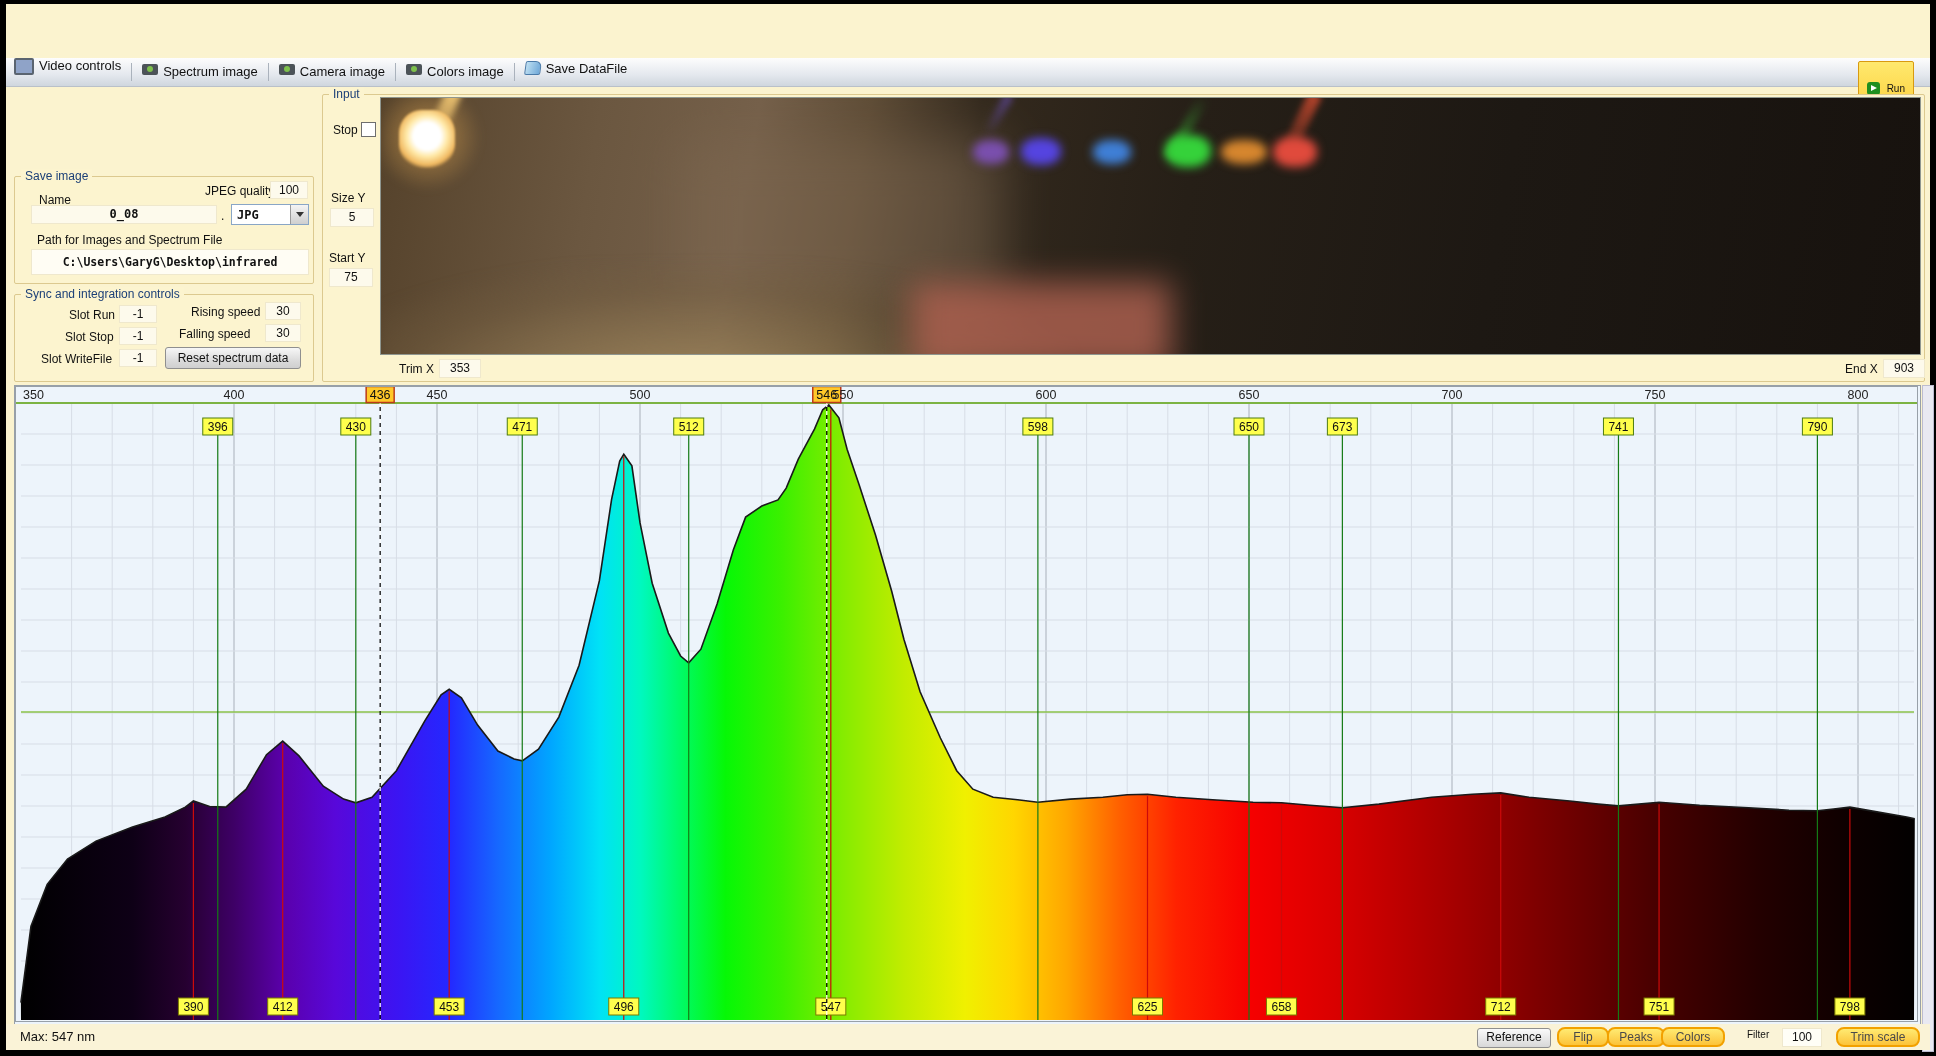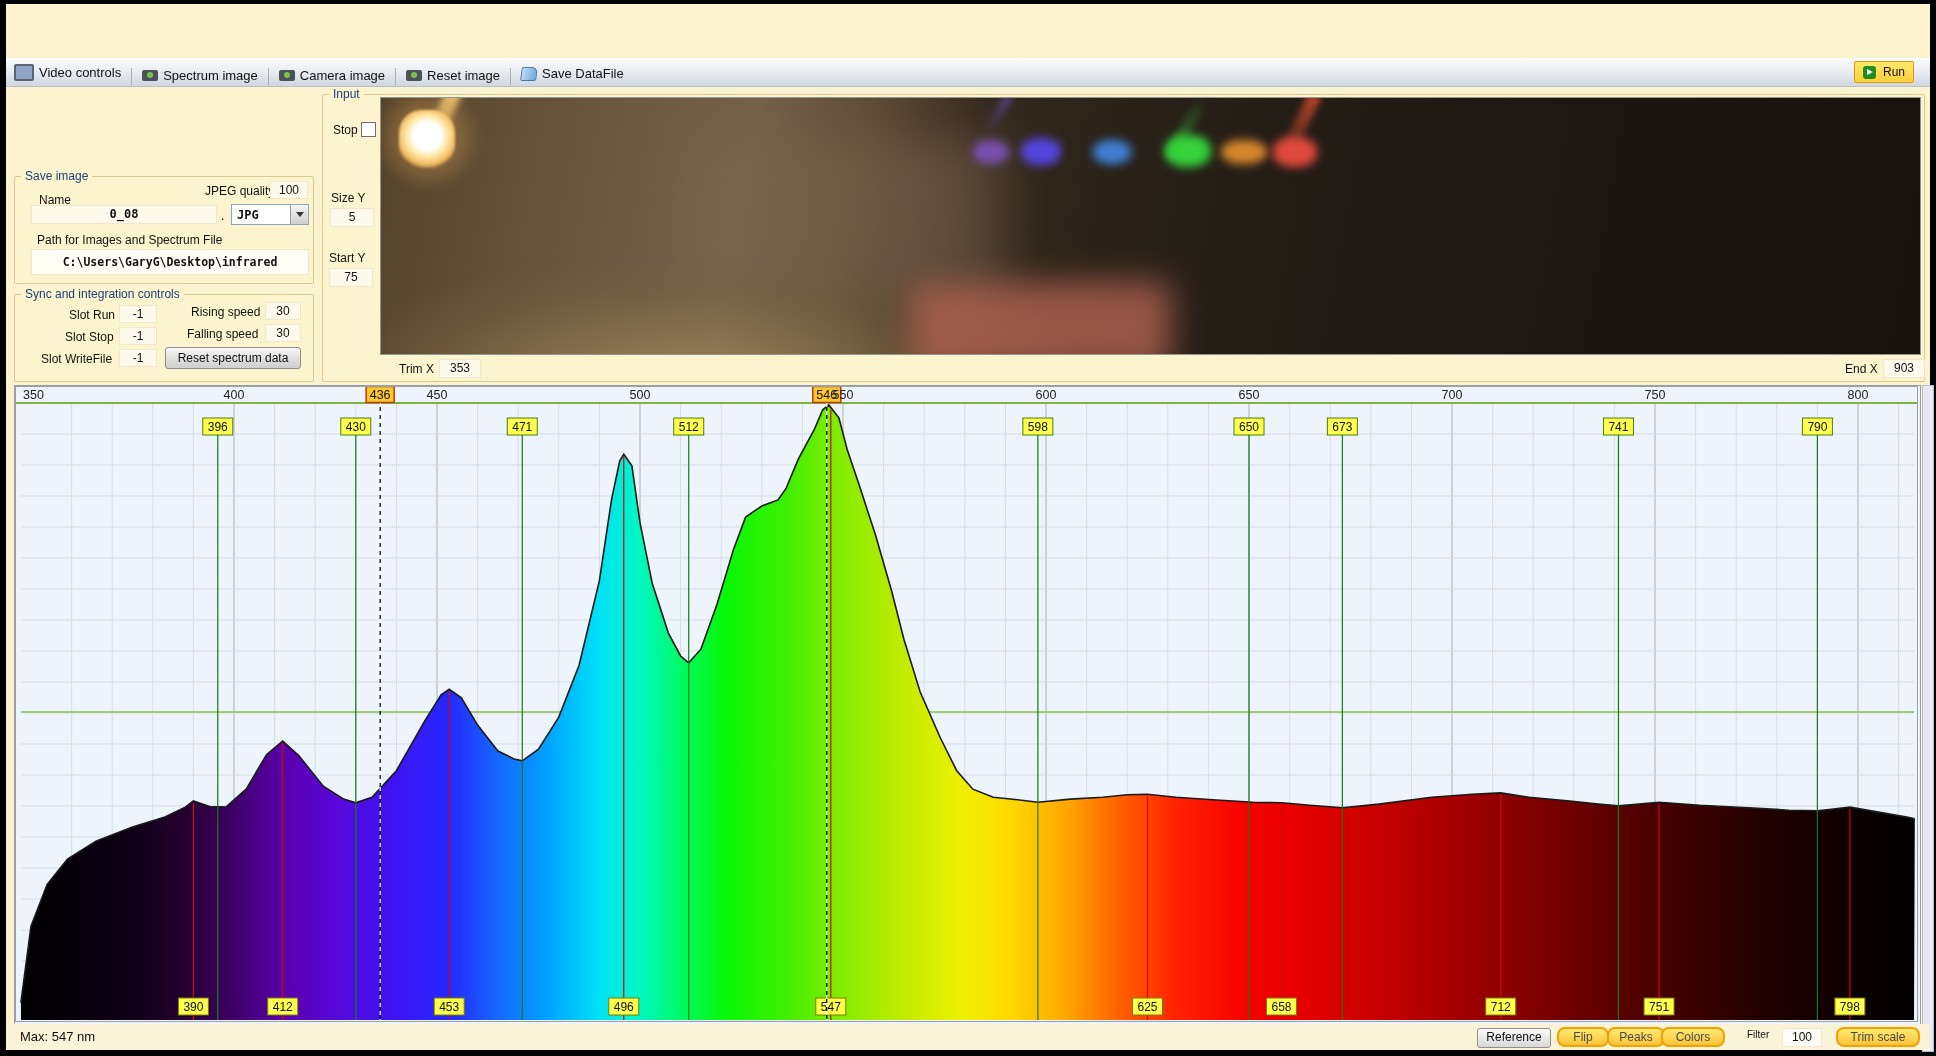--- a/index.html
+++ b/index.html
@@ -14,30 +14,30 @@
     box-shadow:inset 0 0 0 3px rgba(255,255,255,.75);}
   #title-text{position:absolute;left:32px;top:5px;color:#5c6673;font-size:13px;}
   .winbtn{position:absolute;top:2px;width:33px;height:20px;border:1px solid #8a96a6;border-radius:0 0 4px 4px;
     background:linear-gradient(#f8fafc,#d6dde6 45%,#c2cbd8);text-align:center;line-height:18px;
     color:#3c4654;font-size:11px;font-weight:bold;}
   
   #menubar{position:absolute;left:0;top:26px;width:100%;height:28px;background:#d9dce0;border-bottom:1px solid #c2c6cb;}
   .menu-item{display:inline-block;padding:6px 12px 0 12px;color:#111;font-size:13px;}
   #toolbar{position:absolute;left:0;top:54px;width:100%;height:28px;
     background:linear-gradient(#fdfdfd,#e4e8ee 60%,#cfd6de);border-bottom:1px solid #b9c0c9;}
-  .tb-item{display:inline-flex;align-items:center;height:28px;padding:0 8px;color:#111;font-size:13px;gap:5px;}
+  .tb-item{display:inline-flex;align-items:flex-start;height:28px;padding:0 8px;color:#111;font-size:13px;gap:5px;}
   .tb-sep{display:inline-block;width:1px;height:18px;background:#aab2bc;margin:5px 2px;vertical-align:middle;}
   .icon{display:inline-block;}
   .monitor-icon{width:16px;height:13px;border:2px solid #5a6470;background:#8fa3c8;border-radius:2px;}
   .camera-icon{width:16px;height:11px;background:#4c5358;border-radius:2px;position:relative;}
   .camera-icon::after{content:"";position:absolute;left:5px;top:2px;width:6px;height:6px;border-radius:50%;background:#7ec14c;}
   .save-icon{width:14px;height:12px;background:linear-gradient(100deg,#bfe0f2,#6fa8d8);border:1px solid #4a7aa8;
     border-radius:2px 6px 2px 2px;transform:skewX(-8deg);}
-  #run-button{position:absolute;right:16px;top:3px;height:20px;padding:0 8px;display:flex;align-items:center;gap:7px;
-    background:linear-gradient(#ffe96e,#fccf3a);border:1px solid #d89a10;border-radius:2px;font-size:12px;}
+  #run-button{position:absolute;right:16px;top:3px;height:20px;padding:16px 8px;display:flex;align-items:center;gap:7px;
+    background:linear-gradient(#ffe96e,#fccf3a);border:1px solid #d89a10;border-radius:2px;font-size:10px;}
   .play-icon{width:13px;height:13px;background:#1f8f1f;border-radius:3px;position:relative;}
   .play-icon::after{content:"";position:absolute;left:4px;top:3px;border-left:6px solid #fff;
     border-top:3.5px solid transparent;border-bottom:3.5px solid transparent;}
   
   .group{position:absolute;border:1px solid #dcc98f;border-radius:2px;background:#fcf4cf;}
   .group-title{position:absolute;top:-8px;left:6px;background:#fcf4cf;padding:0 4px;color:#1b3f77;font-size:12px;}
   .lbl{position:absolute;color:#111;font-size:12px;white-space:nowrap;}
   .vbox{position:absolute;background:#fdfaec;border:1px solid #efe8cd;text-align:center;color:#111;font-size:12px;}
   .navybox{position:absolute;background:#fcf8e6;border:1px solid #ddd3ab;text-align:center;color:#1b3f77;font-size:12px;}
   .dropdown{position:absolute;background:#fff;border:1px solid #89a6c6;display:flex;align-items:center;}
@@ -94,21 +94,21 @@
           <span class="icon monitor-icon"></span>
           <span>Video controls</span>
         </span><span class="tb-sep"></span><span class="tb-item">
           <span class="icon camera-icon"></span>
           <span>Spectrum image</span>
         </span><span class="tb-sep"></span><span class="tb-item">
           <span class="icon camera-icon"></span>
           <span>Camera image</span>
         </span><span class="tb-sep"></span><span class="tb-item">
           <span class="icon camera-icon"></span>
-          <span>Reset image</span>
+          <span>Colors image</span>
         </span><span class="tb-sep"></span><span class="tb-item">
           <span class="icon save-icon"></span>
           <span>Save DataFile</span>
         </span><div id="run-button">
       <span class="play-icon icon"></span>
       <span>Run</span>
     </div>
   </div>
 
 
@@ -130,21 +130,21 @@
   <div class="group" style="left:8px;top:290px;width:298px;height:86px">
     <span class="group-title">Sync and integration controls</span>
     <span class="lbl" style="left:54px;top:13px">Slot Run</span>
     <div class="vbox" style="left:104px;top:10px;width:36px;height:16px;line-height:16px">-1</div>
     <span class="lbl" style="left:50px;top:35px">Slot Stop</span>
     <div class="vbox" style="left:104px;top:32px;width:36px;height:16px;line-height:16px">-1</div>
     <span class="lbl" style="left:26px;top:57px">Slot WriteFile</span>
     <div class="vbox" style="left:104px;top:54px;width:36px;height:16px;line-height:16px">-1</div>
     <span class="lbl" style="left:176px;top:10px">Rising speed</span>
     <div class="vbox" style="left:250px;top:7px;width:34px;height:16px;line-height:16px">30</div>
-    <span class="lbl" style="left:172px;top:32px">Falling speed</span>
+    <span class="lbl" style="left:164px;top:32px">Falling speed</span>
     <div class="vbox" style="left:250px;top:29px;width:34px;height:16px;line-height:16px">30</div>
     <div class="btn" style="left:150px;top:52px;width:134px;height:20px;line-height:20px">Reset spectrum data</div>
   </div>
 
   <div class="group" style="left:316px;top:90px;width:1601px;height:286px">
     <span class="group-title">Input</span>
     <span class="lbl" style="left:10px;top:28px">Stop</span>
     <div class="checkbox" style="left:38px;top:27px"></div>
     <span class="lbl" style="left:8px;top:96px">Size Y</span>
     <div class="vbox" style="left:7px;top:113px;width:42px;height:17px;line-height:17px">5</div>

